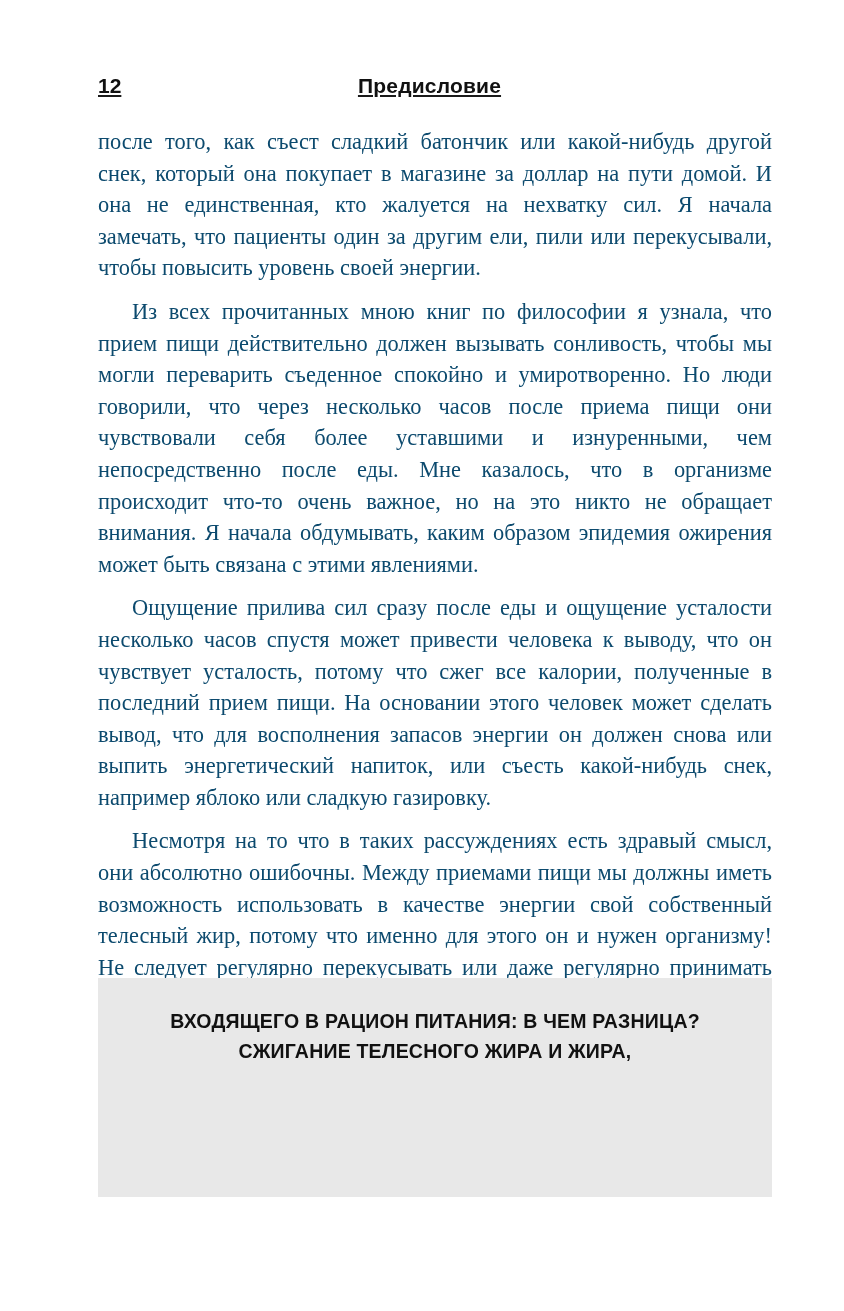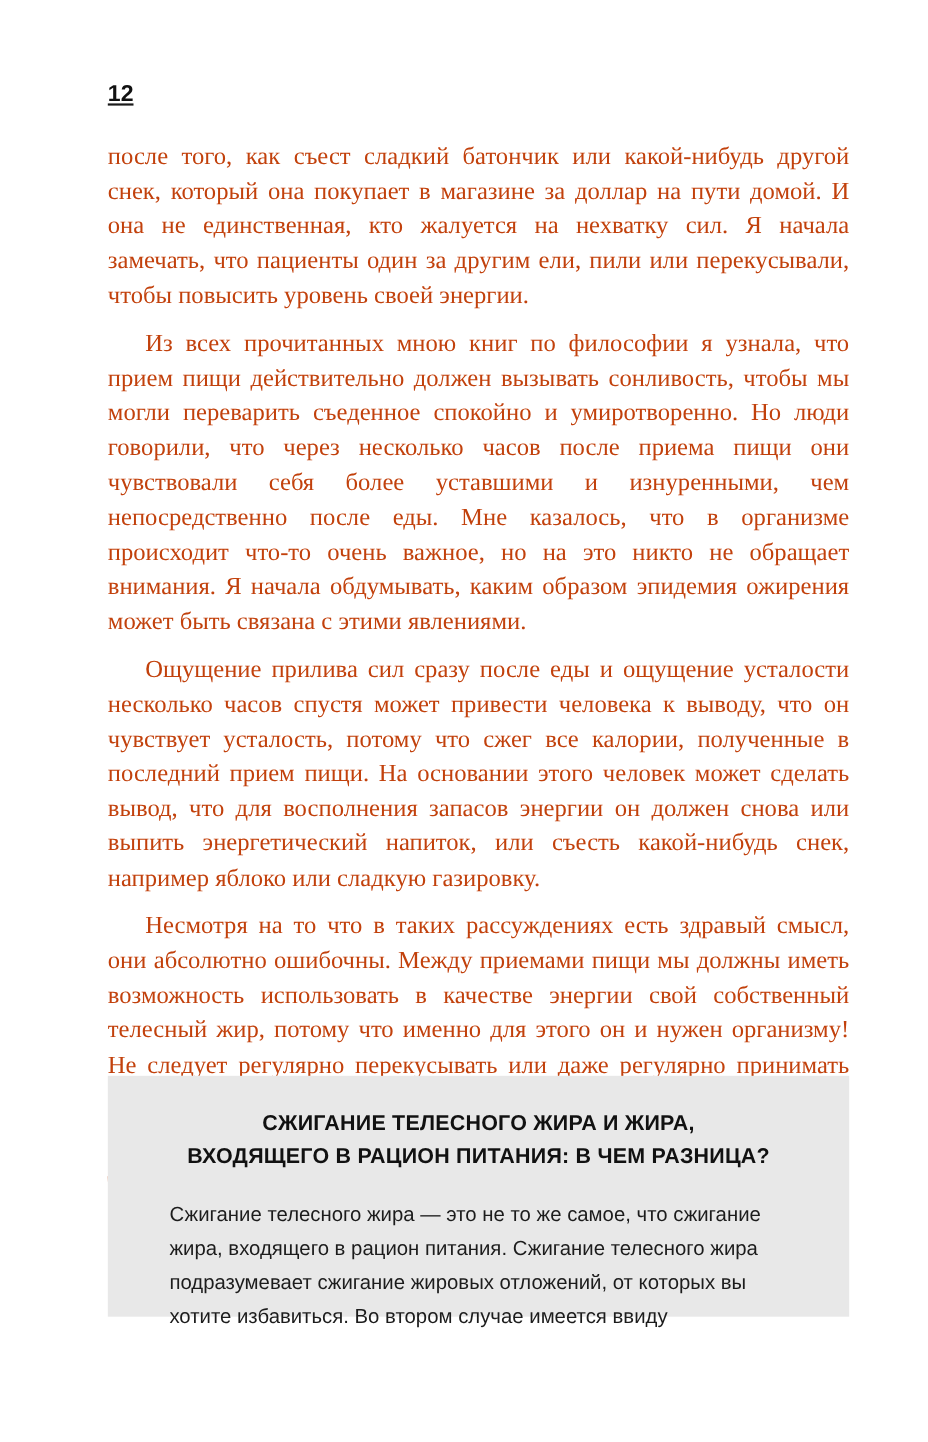--- a/index.html
+++ b/index.html
@@ -55,21 +55,21 @@
     left: 98px;
     width: 674px;
   }
   .body-text p {
     margin: 0;
     font-size: 22.4px;
     line-height: 31.6px;
     text-align: justify;
     text-justify: inter-word;
     hyphens: manual;
-    color: #c2410c;
+    color: #0c4a6e;
   }
   .body-text p.indent {
     text-indent: 34px;
     margin-top: 12px;
   }
   .callout {
     position: absolute;
     left: 98px;
     top: 978px;
     width: 674px;
@@ -96,28 +96,28 @@
     text-align: left;
   }
 </style>
 </head>
 <body>
 
 <div class="page">
 
   <div class="header">
     <div class="folio">12</div>
+    <div class="running-title">Предисловие</div>
   </div>
 
   <div class="body-text">
     <p>после того, как съест сладкий батончик или какой-нибудь дру­гой снек, который она покупает в магазине за доллар на пути домой. И она не единственная, кто жалуется на нехватку сил. Я начала замечать, что пациенты один за другим ели, пили или перекусывали, чтобы повысить уровень своей энергии.</p>
     <p class="indent">Из всех прочитанных мною книг по философии я узнала, что прием пищи действительно должен вызывать сонливость, чтобы мы могли переварить съеденное спокойно и умиротворен­но. Но люди говорили, что через несколько часов после приема пищи они чувствовали себя более уставшими и изнуренными, чем непосредственно после еды. Мне казалось, что в организме происходит что-то очень важное, но на это никто не обращает внимания. Я начала обдумывать, каким образом эпидемия ожи­рения может быть связана с этими явлениями.</p>
     <p class="indent">Ощущение прилива сил сразу после еды и ощущение устало­сти несколько часов спустя может привести человека к выводу, что он чувствует усталость, потому что сжег все калории, по­лученные в последний прием пищи. На основании этого чело­век может сделать вывод, что для восполнения запасов энергии он должен снова или выпить энергетический напиток, или съесть какой-нибудь снек, например яблоко или сладкую газировку.</p>
     <p class="indent">Несмотря на то что в таких рассуждениях есть здравый смысл, они абсолютно ошибочны. Между приемами пищи мы должны иметь возможность использовать в качестве энергии свой собственный телесный жир, потому что имен­но для этого он и нужен организму! Не следует регулярно перекусывать или даже регулярно принимать пищу. Можно прекрасно себя чувствовать даже при одноразовом питании, но при условии, что за этот единственный прием пищи в день будут удовлетворены все пищевые потребности.</p>
   </div>
 
   <div class="callout">
+    <div class="callout-title">ВХОДЯЩЕГО В РАЦИОН ПИТАНИЯ: В ЧЕМ РАЗНИЦА?</div>
     <div class="callout-title">СЖИГАНИЕ ТЕЛЕСНОГО ЖИРА И ЖИРА,</div>
-    <div class="callout-title">ВХОДЯЩЕГО В РАЦИОН ПИТАНИЯ: В ЧЕМ РАЗНИЦА?</div>
-    <div class="callout-body">Сжигание телесного жира — это не то же самое, что сжига­ние жира, входящего в рацион питания. Сжигание телесного жира подразумевает сжигание жировых отложений, от кото­рых вы хотите избавиться. Во втором случае имеется ввиду</div>
   </div>
 
 </div>
 
 </body></html>

